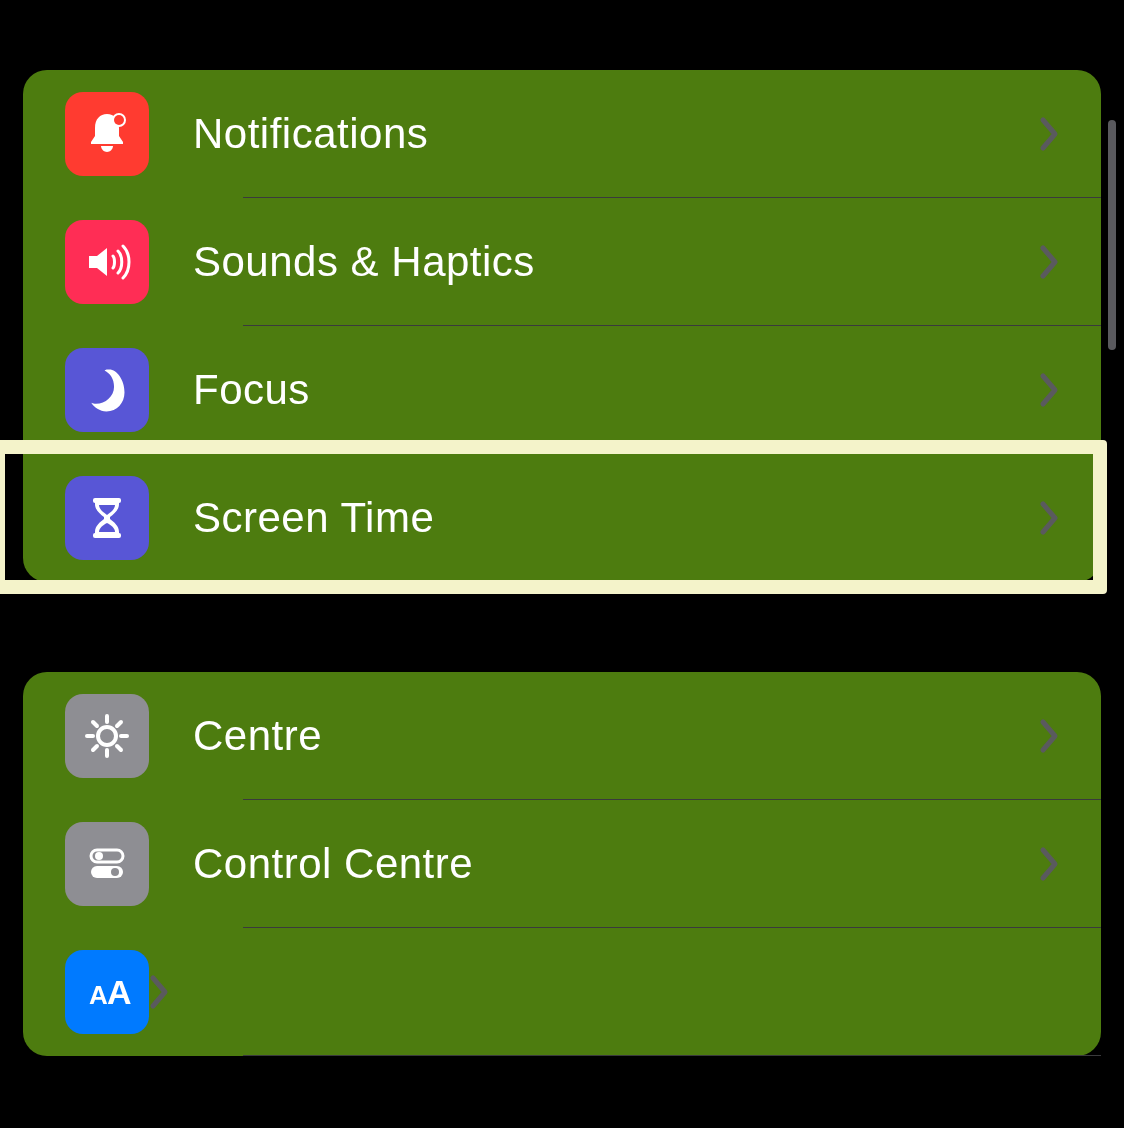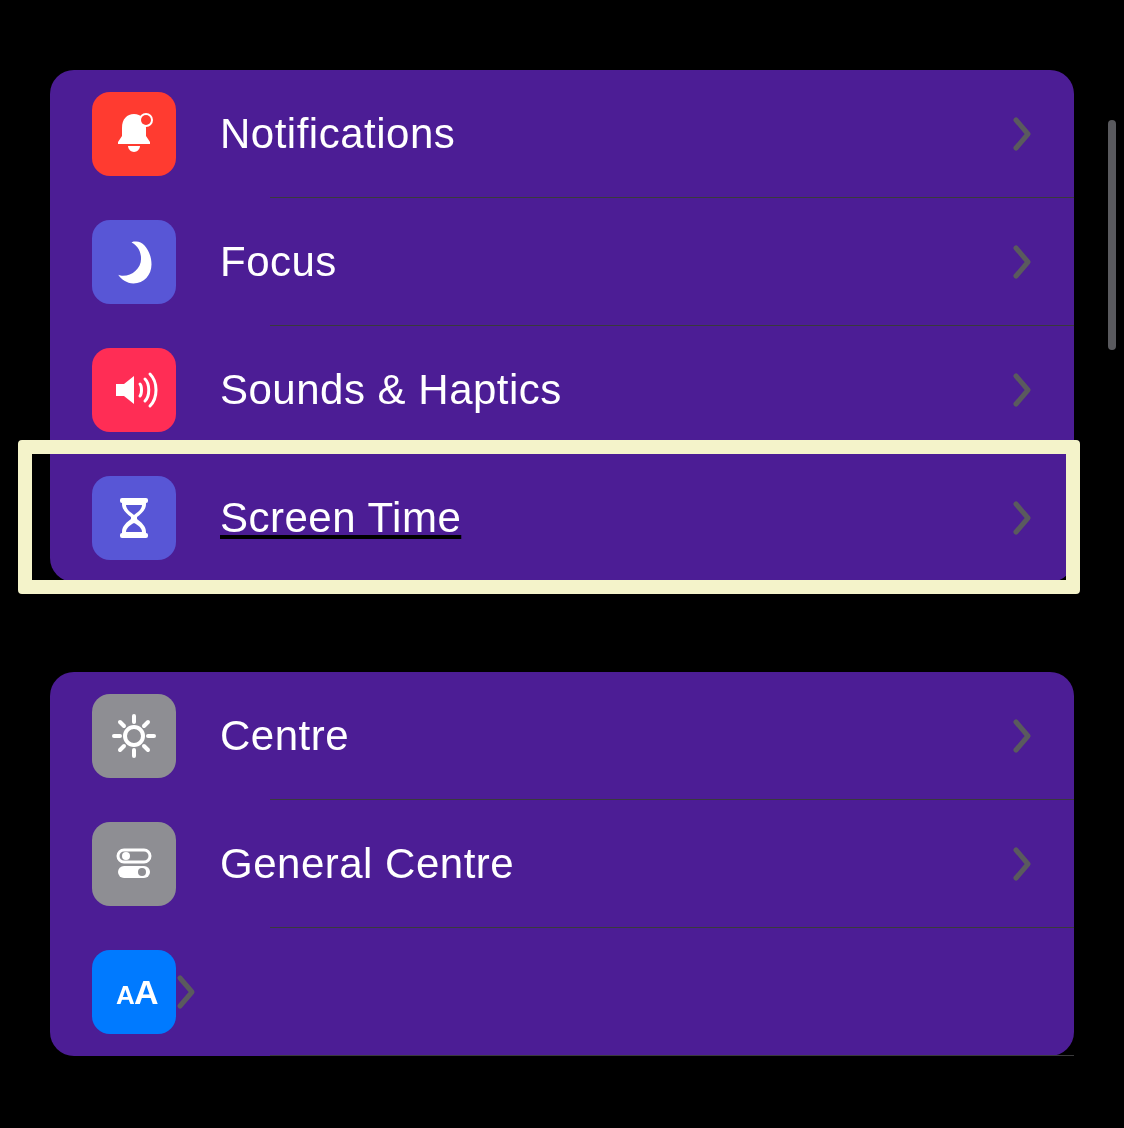--- a/index.html
+++ b/index.html
@@ -9,23 +9,23 @@
     }
     body {
       background: #000000;
       width: 1124px;
       height: 1128px;
       font-family: -apple-system, "SF Pro Text", "Helvetica Neue", Helvetica, Arial, sans-serif;
       overflow: hidden;
       position: relative;
     }
     .section {
-      background: #4c1d95;
+      background: #4d7c0f;
       border-radius: 24px;
-      margin: 0 50px;
+      margin: 0 23px;
       overflow: visible;
     }
     .section-1 {
       margin-top: 70px;
     }
     .section-2 {
       margin-top: 90px;
     }
     .row {
       display: flex;
@@ -64,21 +64,20 @@
       flex-grow: 1;
       letter-spacing: 0.5px;
     }
     .chevron {
       color: #5a5a5e;
       flex-shrink: 0;
       margin-right: 10px;
     }
     .highlighted {
       position: relative;
-      text-decoration: underline;
     }
     .highlight-border {
       position: absolute;
       top: -14px;
       bottom: -12px;
       left: -32px;
       right: -6px;
       border: 14px solid #f4f3ca;
       border-radius: 4px;
       pointer-events: none;
@@ -121,46 +120,46 @@
         <svg width="22" height="36" viewBox="0 0 22 36">
             <path d="M4 4 L16 18 L4 32" stroke="#5a5a5e" stroke-width="5" fill="none" stroke-linecap="round" stroke-linejoin="round"></path>
           </svg>
       </span>
     </div>
     <div class="separator"></div>
   </div>
 
   <div class="row">
     <div class="row-inner">
-      <div class="icon-box ic-indigo">
-        <svg width="52" height="52" viewBox="0 0 52 52">
-          <path fill="#ffffff" d="M34 8c-2 0-4 0-5 1 6 3 10 9 10 17 0 10-9 18-19 18-2 0-3 0-5-1 3 5 9 9 16 9 11 0 19-9 19-20 0-13-8-24-16-24z" transform="translate(-4 -2) scale(0.95)"></path>
-        </svg>
-      </div>
-      <span class="label">Focus</span>
-      <span class="chevron">
-        <svg width="22" height="36" viewBox="0 0 22 36">
-            <path d="M4 4 L16 18 L4 32" stroke="#5a5a5e" stroke-width="5" fill="none" stroke-linecap="round" stroke-linejoin="round"></path>
-          </svg>
-      </span>
-    </div>
-    <div class="separator"></div>
-  </div>
-
-  <div class="row">
-    <div class="row-inner">
       <div class="icon-box ic-pink">
         <svg width="52" height="52" viewBox="0 0 52 52">
           <path fill="#ffffff" d="M8 20v12h8l10 8V12l-10 8H8z"></path>
           <path stroke="#ffffff" stroke-width="3" fill="none" stroke-linecap="round" d="M32 20c2 2 2 10 0 12"></path>
           <path stroke="#ffffff" stroke-width="3" fill="none" stroke-linecap="round" d="M37 15c5 5 5 17 0 22"></path>
           <path stroke="#ffffff" stroke-width="3" fill="none" stroke-linecap="round" d="M42 10c8 8 8 24 0 32"></path>
         </svg>
       </div>
       <span class="label">Sounds &amp; Haptics</span>
+      <span class="chevron">
+        <svg width="22" height="36" viewBox="0 0 22 36">
+            <path d="M4 4 L16 18 L4 32" stroke="#5a5a5e" stroke-width="5" fill="none" stroke-linecap="round" stroke-linejoin="round"></path>
+          </svg>
+      </span>
+    </div>
+    <div class="separator"></div>
+  </div>
+
+  <div class="row">
+    <div class="row-inner">
+      <div class="icon-box ic-indigo">
+        <svg width="52" height="52" viewBox="0 0 52 52">
+          <path fill="#ffffff" d="M34 8c-2 0-4 0-5 1 6 3 10 9 10 17 0 10-9 18-19 18-2 0-3 0-5-1 3 5 9 9 16 9 11 0 19-9 19-20 0-13-8-24-16-24z" transform="translate(-4 -2) scale(0.95)"></path>
+        </svg>
+      </div>
+      <span class="label">Focus</span>
       <span class="chevron">
         <svg width="22" height="36" viewBox="0 0 22 36">
             <path d="M4 4 L16 18 L4 32" stroke="#5a5a5e" stroke-width="5" fill="none" stroke-linecap="round" stroke-linejoin="round"></path>
           </svg>
       </span>
     </div>
     <div class="separator"></div>
   </div>
 
   <div class="row highlighted">
@@ -218,21 +217,21 @@
   <div class="row">
     <div class="row-inner">
       <div class="icon-box ic-gray">
         <svg width="52" height="52" viewBox="0 0 52 52">
           <rect x="10" y="12" width="32" height="12" rx="6" fill="none" stroke="#ffffff" stroke-width="3"></rect>
           <circle cx="18" cy="18" r="4" fill="#ffffff"></circle>
           <rect x="10" y="28" width="32" height="12" rx="6" fill="#ffffff"></rect>
           <circle cx="34" cy="34" r="4" fill="#8e8e93"></circle>
         </svg>
       </div>
-      <span class="label">General Centre</span>
+      <span class="label">Control Centre</span>
       <span class="chevron">
         <svg width="22" height="36" viewBox="0 0 22 36">
             <path d="M4 4 L16 18 L4 32" stroke="#5a5a5e" stroke-width="5" fill="none" stroke-linecap="round" stroke-linejoin="round"></path>
           </svg>
       </span>
     </div>
     <div class="separator"></div>
   </div>
 
   <div class="row">

